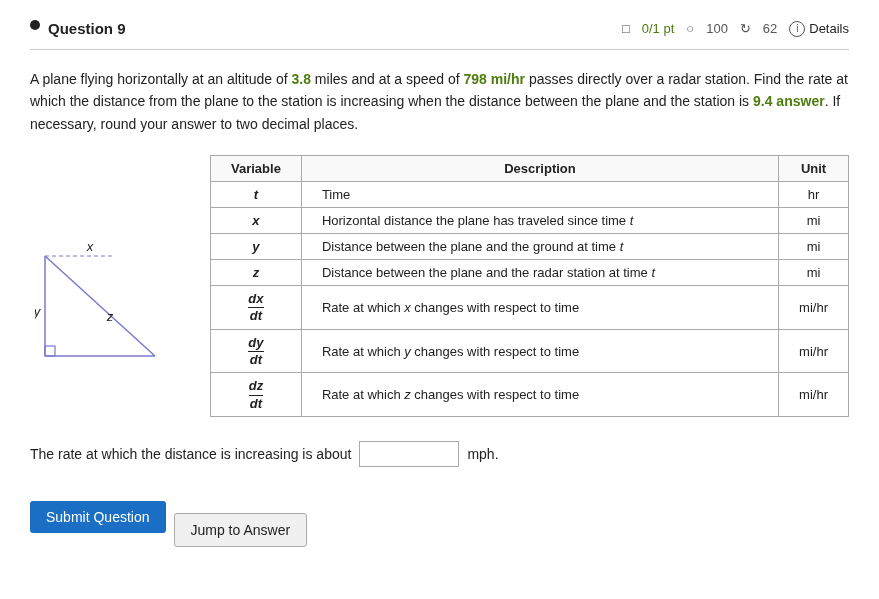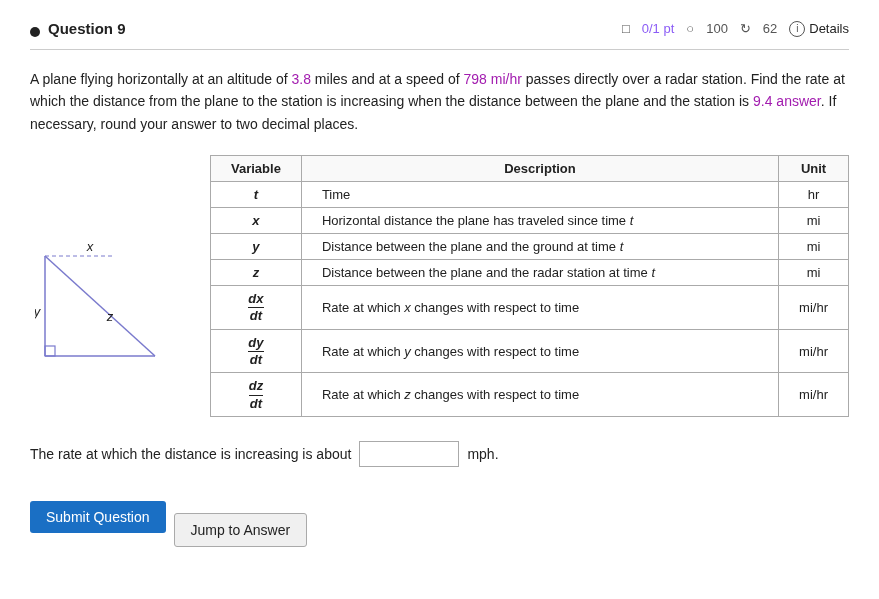--- a/index.html
+++ b/index.html
@@ -15,60 +15,60 @@
     .question-header {
       display: flex;
       justify-content: space-between;
       align-items: center;
       padding-bottom: 12px;
       border-bottom: 1px solid #ccc;
       margin-bottom: 18px;
     }
     .question-label {
       display: flex;
-      align-items: flex-end;
+      align-items: flex-start;
       font-weight: bold;
       font-size: 15px;
     }
     .bullet {
       width: 10px; height: 10px;
       background: #222;
       border-radius: 50%;
       margin-right: 8px;
     }
     .header-right {
       display: flex;
       align-items: center;
       gap: 12px;
       font-size: 13px;
       color: #555;
     }
-    .header-right .score { color: #8b5cf6; }
+    .header-right .score { color: #4d7c0f; }
     .header-right .details {
       display: flex; align-items: center; gap: 4px;
       color: #222;
       cursor: pointer;
     }
     .info-circle {
       width: 16px; height: 16px;
       border: 1.5px solid #555;
       border-radius: 50%;
       display: inline-flex;
       align-items: center;
       justify-content: center;
       font-size: 10px;
       color: #555;
     }
     .question-body {
       margin-bottom: 20px;
       line-height: 1.6;
     }
     .question-body .highlight {
-      color: #a21caf;
-      font-weight: normal;
+      color: #4d7c0f;
+      font-weight: bold;
     }
     .content-area {
       display: flex;
       gap: 30px;
       margin-bottom: 24px;
     }
     .diagram-area {
       flex: 0 0 150px;
       display: flex;
       align-items: center;

